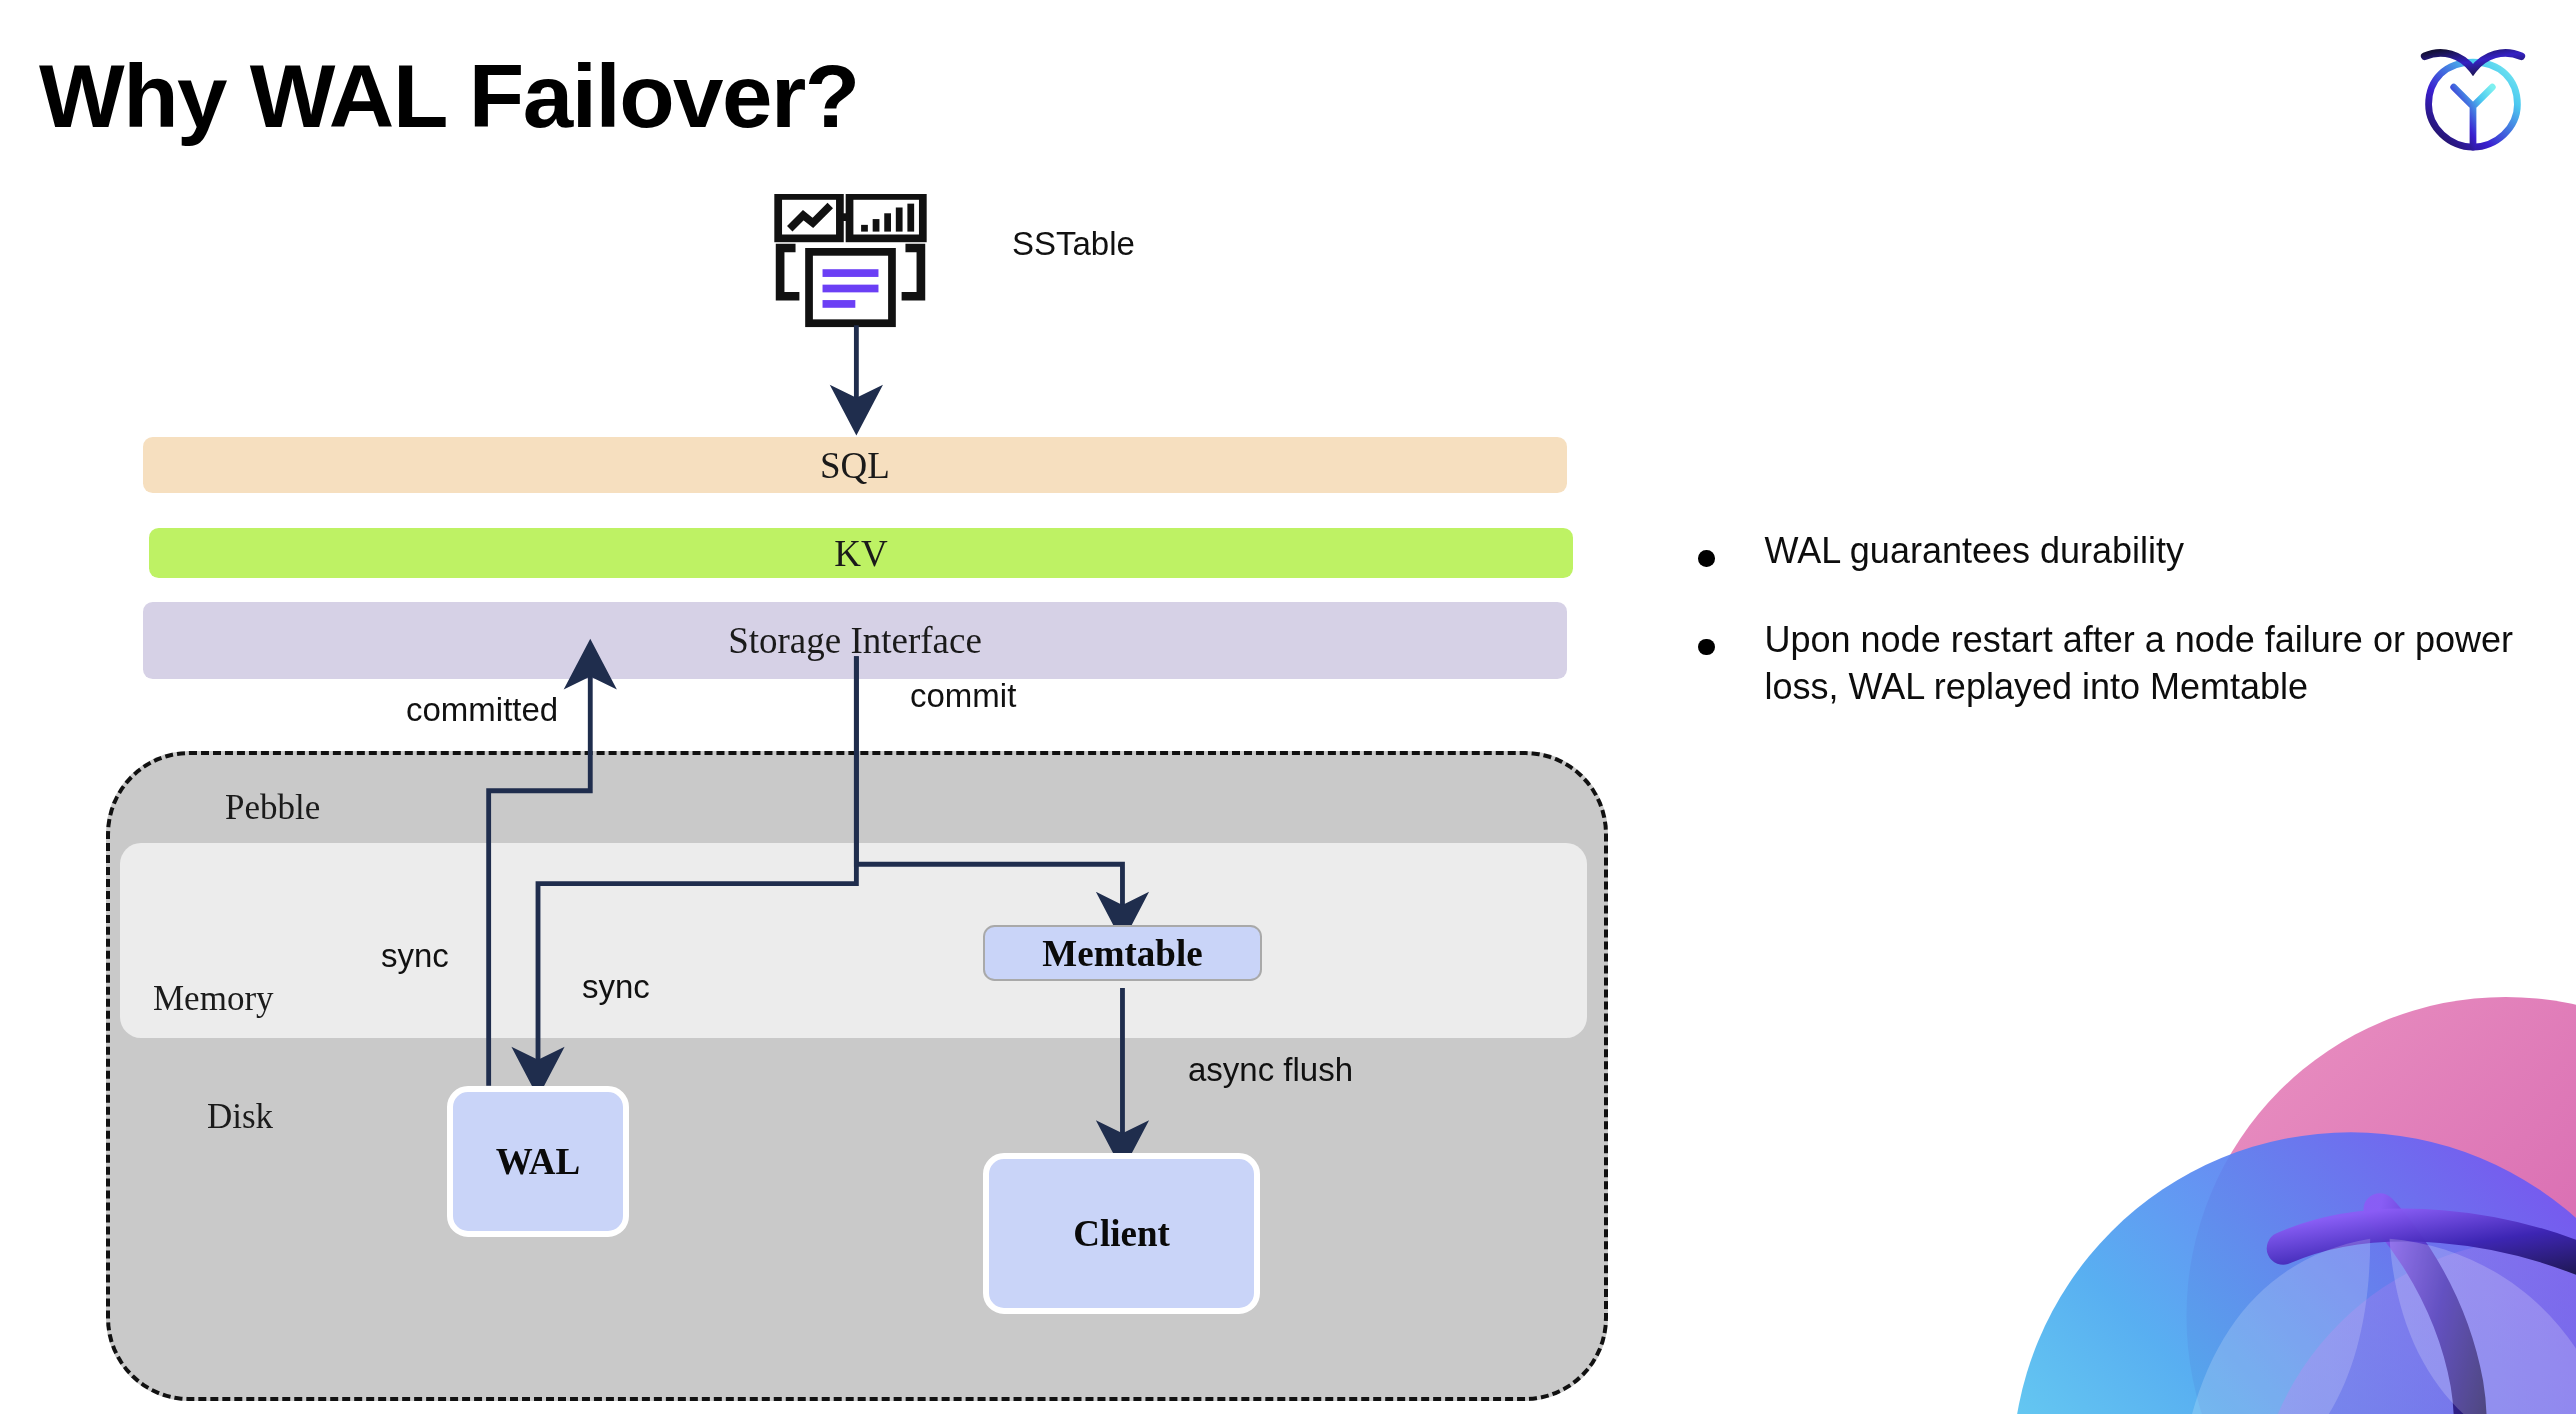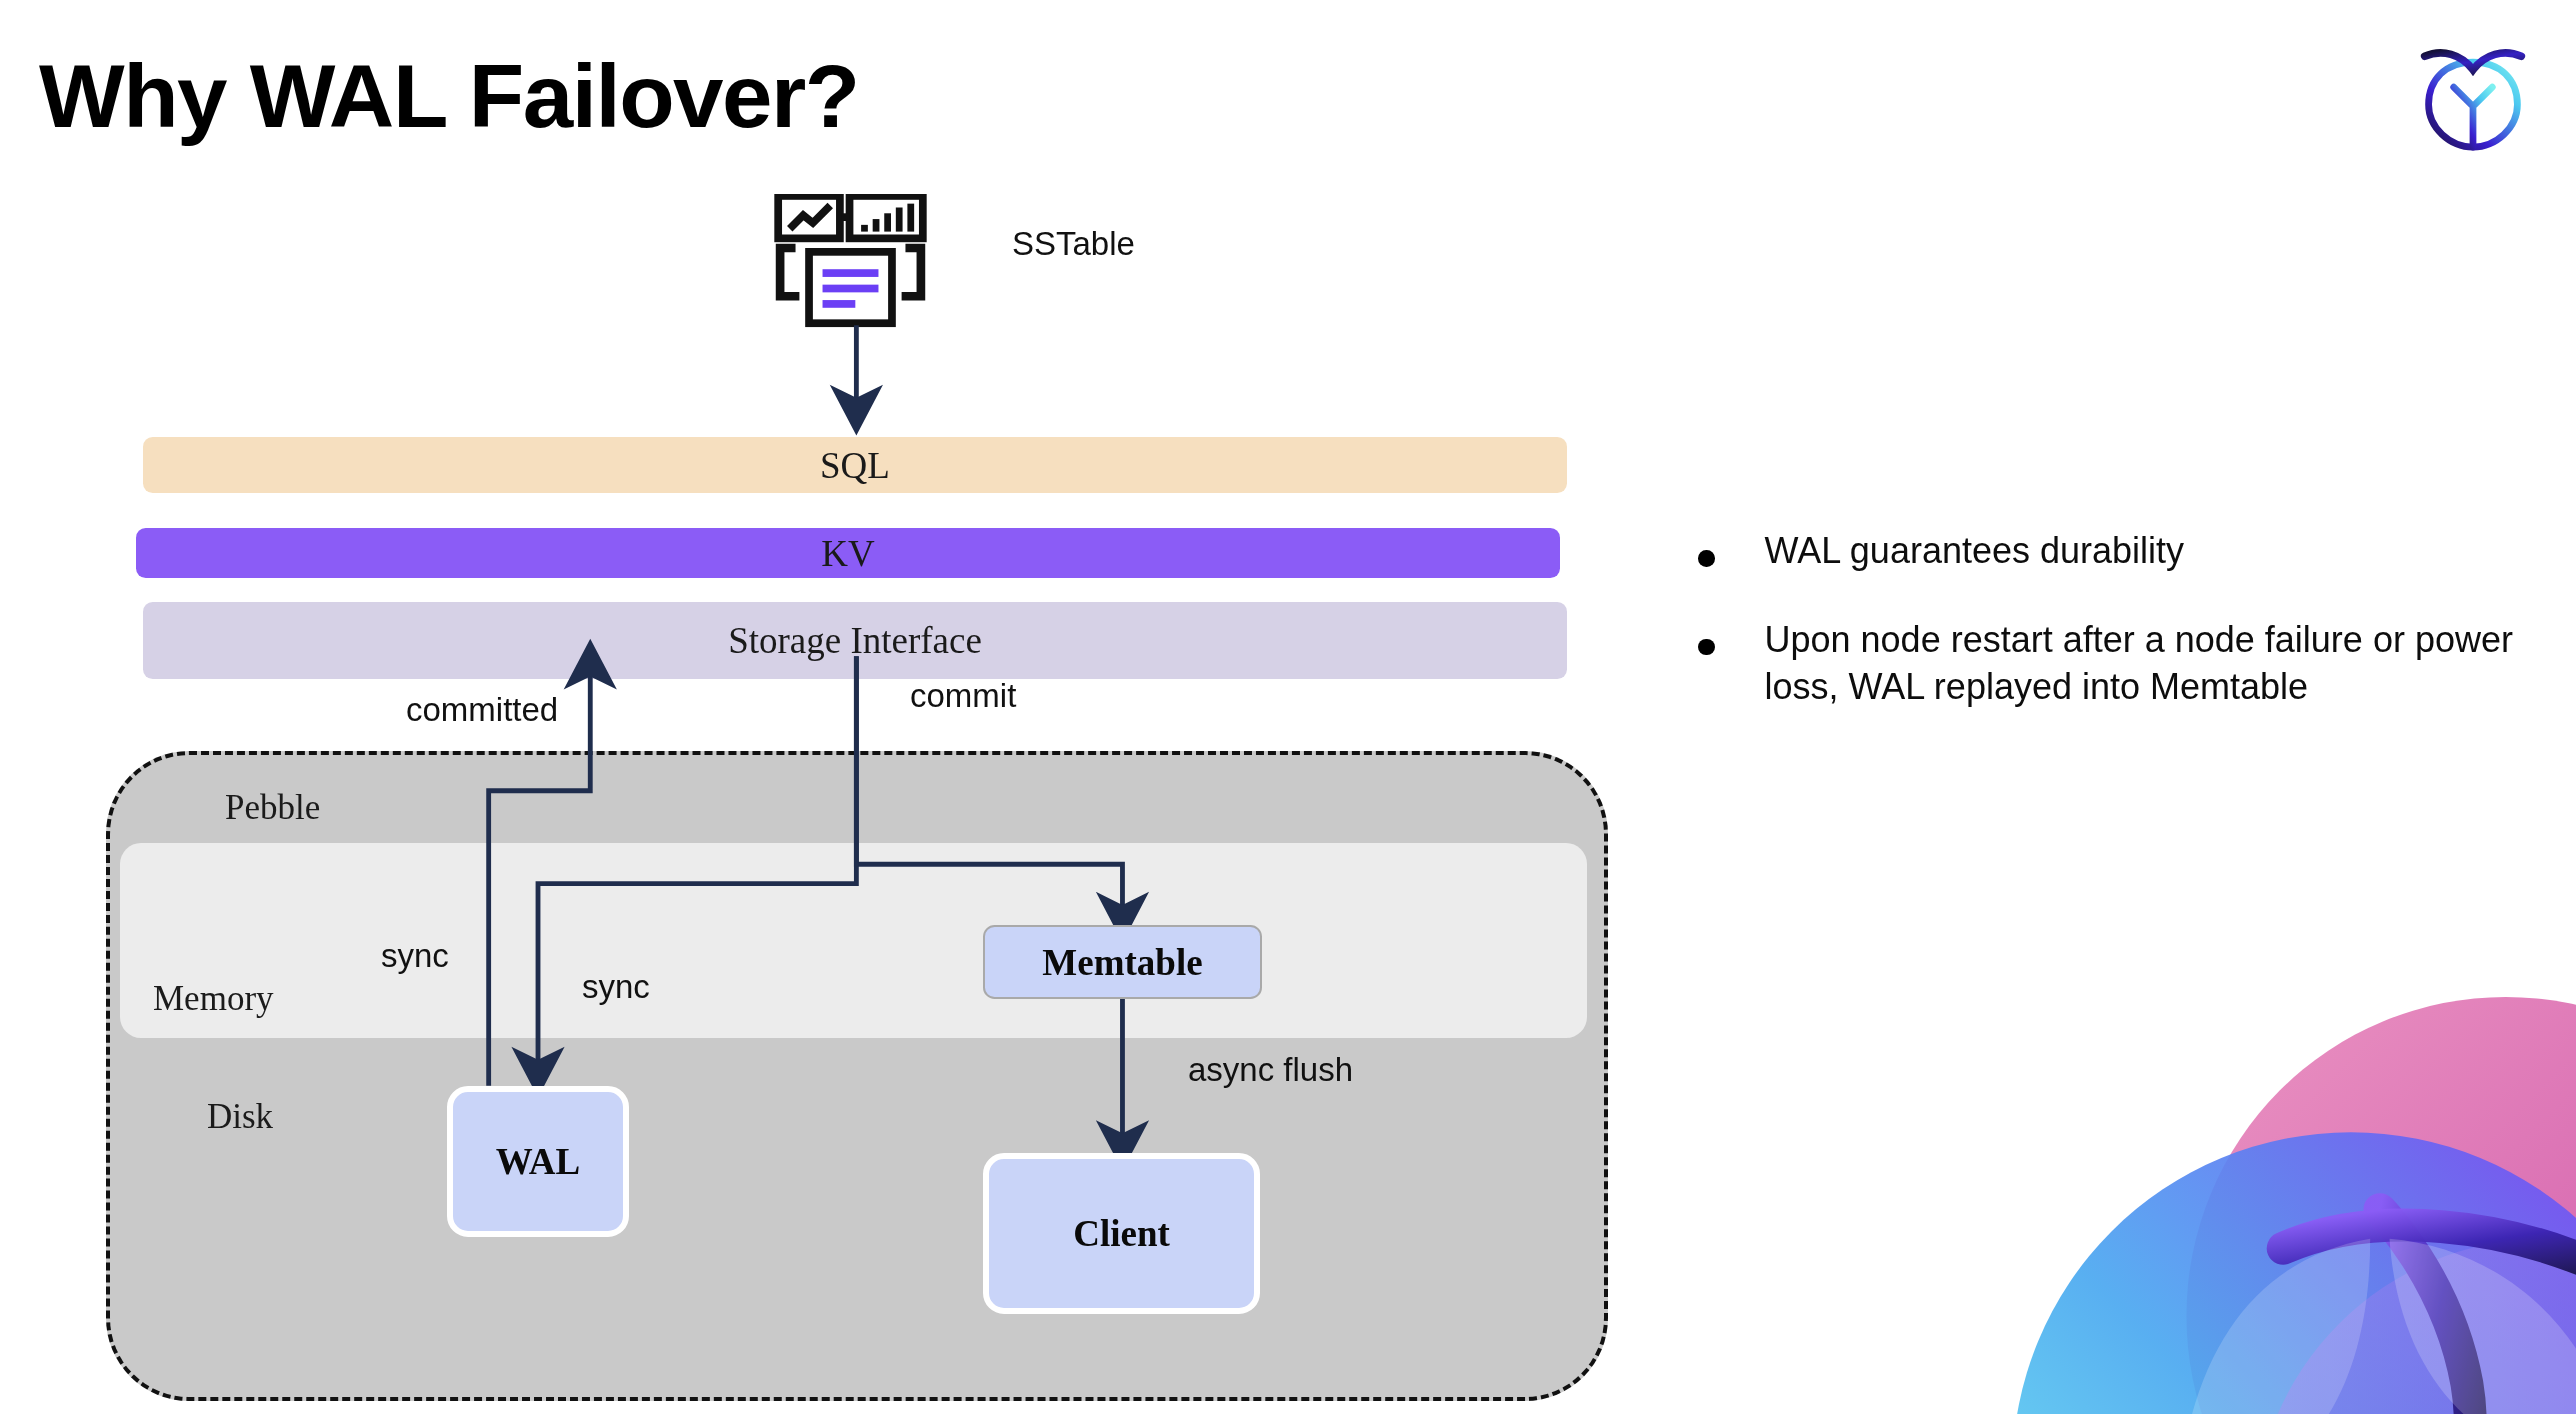--- a/index.html
+++ b/index.html
@@ -29,21 +29,21 @@
   
   .diagram{position:absolute;left:0;top:0;width:1645px;height:1415px;}
 
   .layer-bar{
     position:absolute;border-radius:9.7px;
     display:flex;align-items:center;justify-content:center;
     font-family:"Liberation Serif", serif;
     font-size:37px;color:#1a1a1a;margin-top:24px;
   }
   #bar-sql{left:143px;top:413px;width:1424px;height:56px;background:#f6dfbf;}
-  #bar-kv{left:136px;top:504px;width:1424px;height:50px;background:#8b5cf6;}
+  #bar-kv{left:149px;top:504px;width:1424px;height:50px;background:#bef264;}
   #bar-storage{left:143px;top:578px;width:1424px;height:77px;background:#d6d1e6;}
 
   
   .pebble-box{
     position:absolute;left:106px;top:751px;width:1502px;height:650px;
     background:#c9c9c9;border:4.8px dashed #111;border-radius:83px;
     box-sizing:border-box;
   }
   .memory-box{
     position:absolute;left:120px;top:843px;width:1467px;height:195px;
@@ -58,21 +58,21 @@
   #lbl-disk{left:207px;top:1097px;}
 
   
   .node{
     position:absolute;display:flex;align-items:center;justify-content:center;
     background:#c9d4f8;
     font-family:"Liberation Serif", serif;font-weight:bold;
     color:#0a0a0a;box-sizing:border-box;
   }
   #node-memtable{
-    left:983px;top:925px;width:279px;height:74px;border-radius:11.6px;
+    left:983px;top:925px;width:279px;height:56px;border-radius:11.6px;
     border:2.9px solid #a9a9a9;font-size:37px;
   }
   #node-wal{
     left:447px;top:1086px;width:182px;height:151px;border-radius:21px;
     border:6.8px solid #ffffff;font-size:37px;
   }
   #node-sstable{
     left:983px;top:1153px;width:277px;height:161px;border-radius:21px;
     border:6.8px solid #ffffff;font-size:37px;
   }

